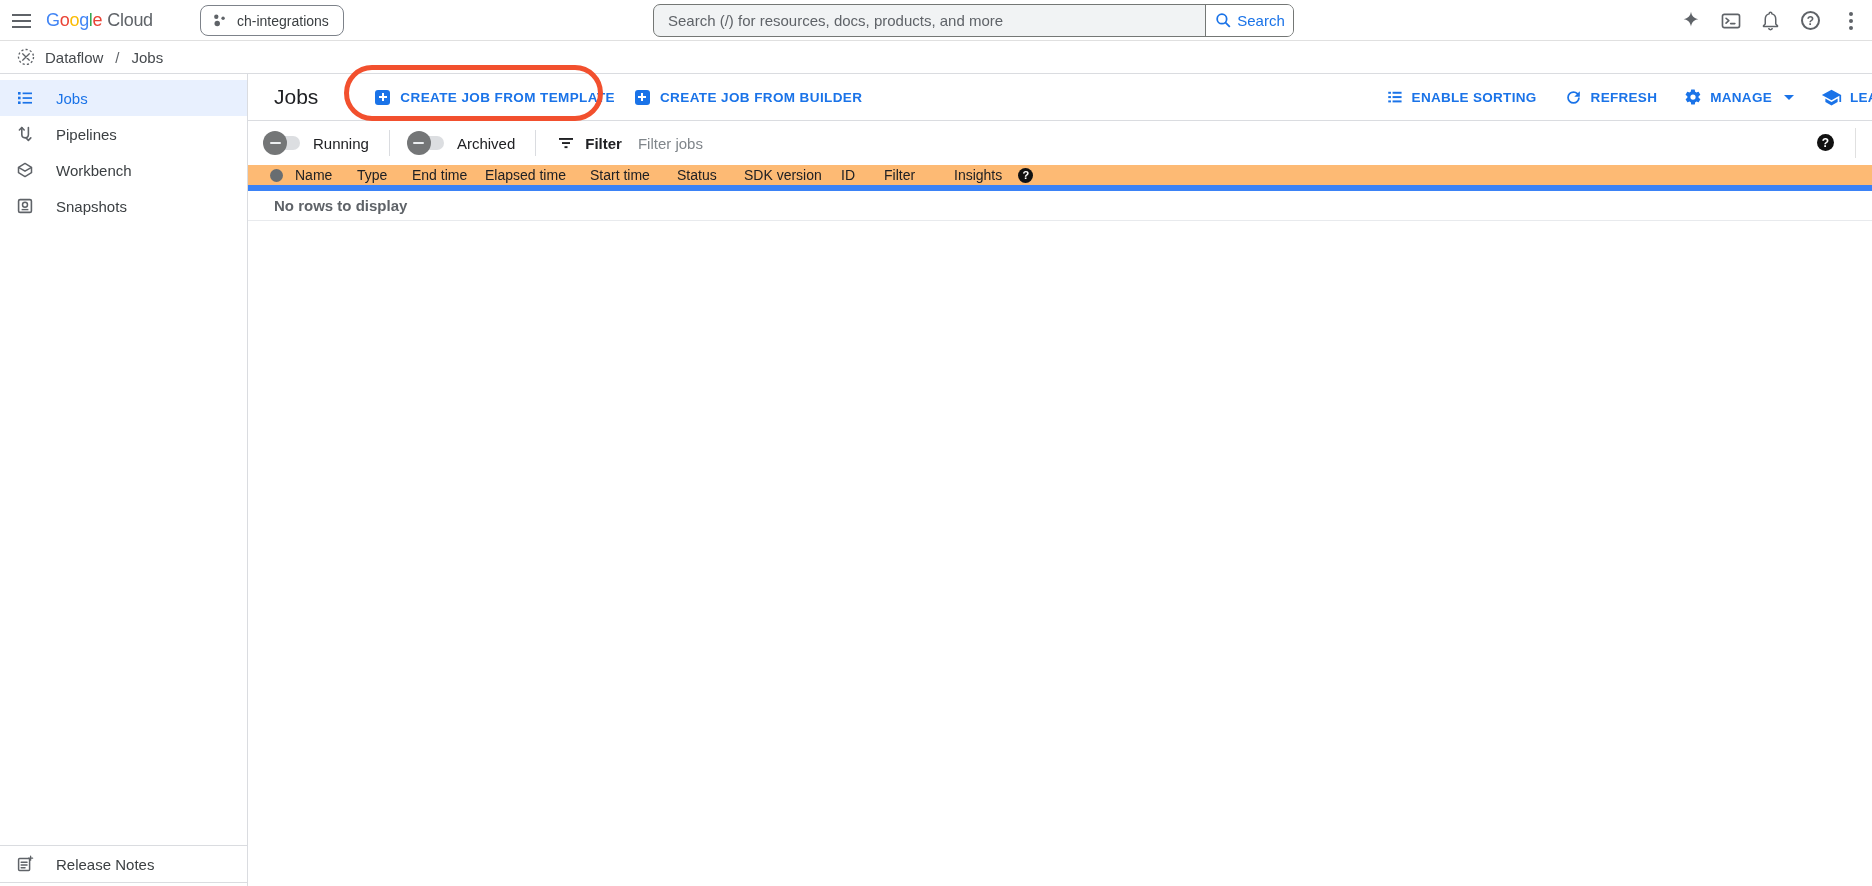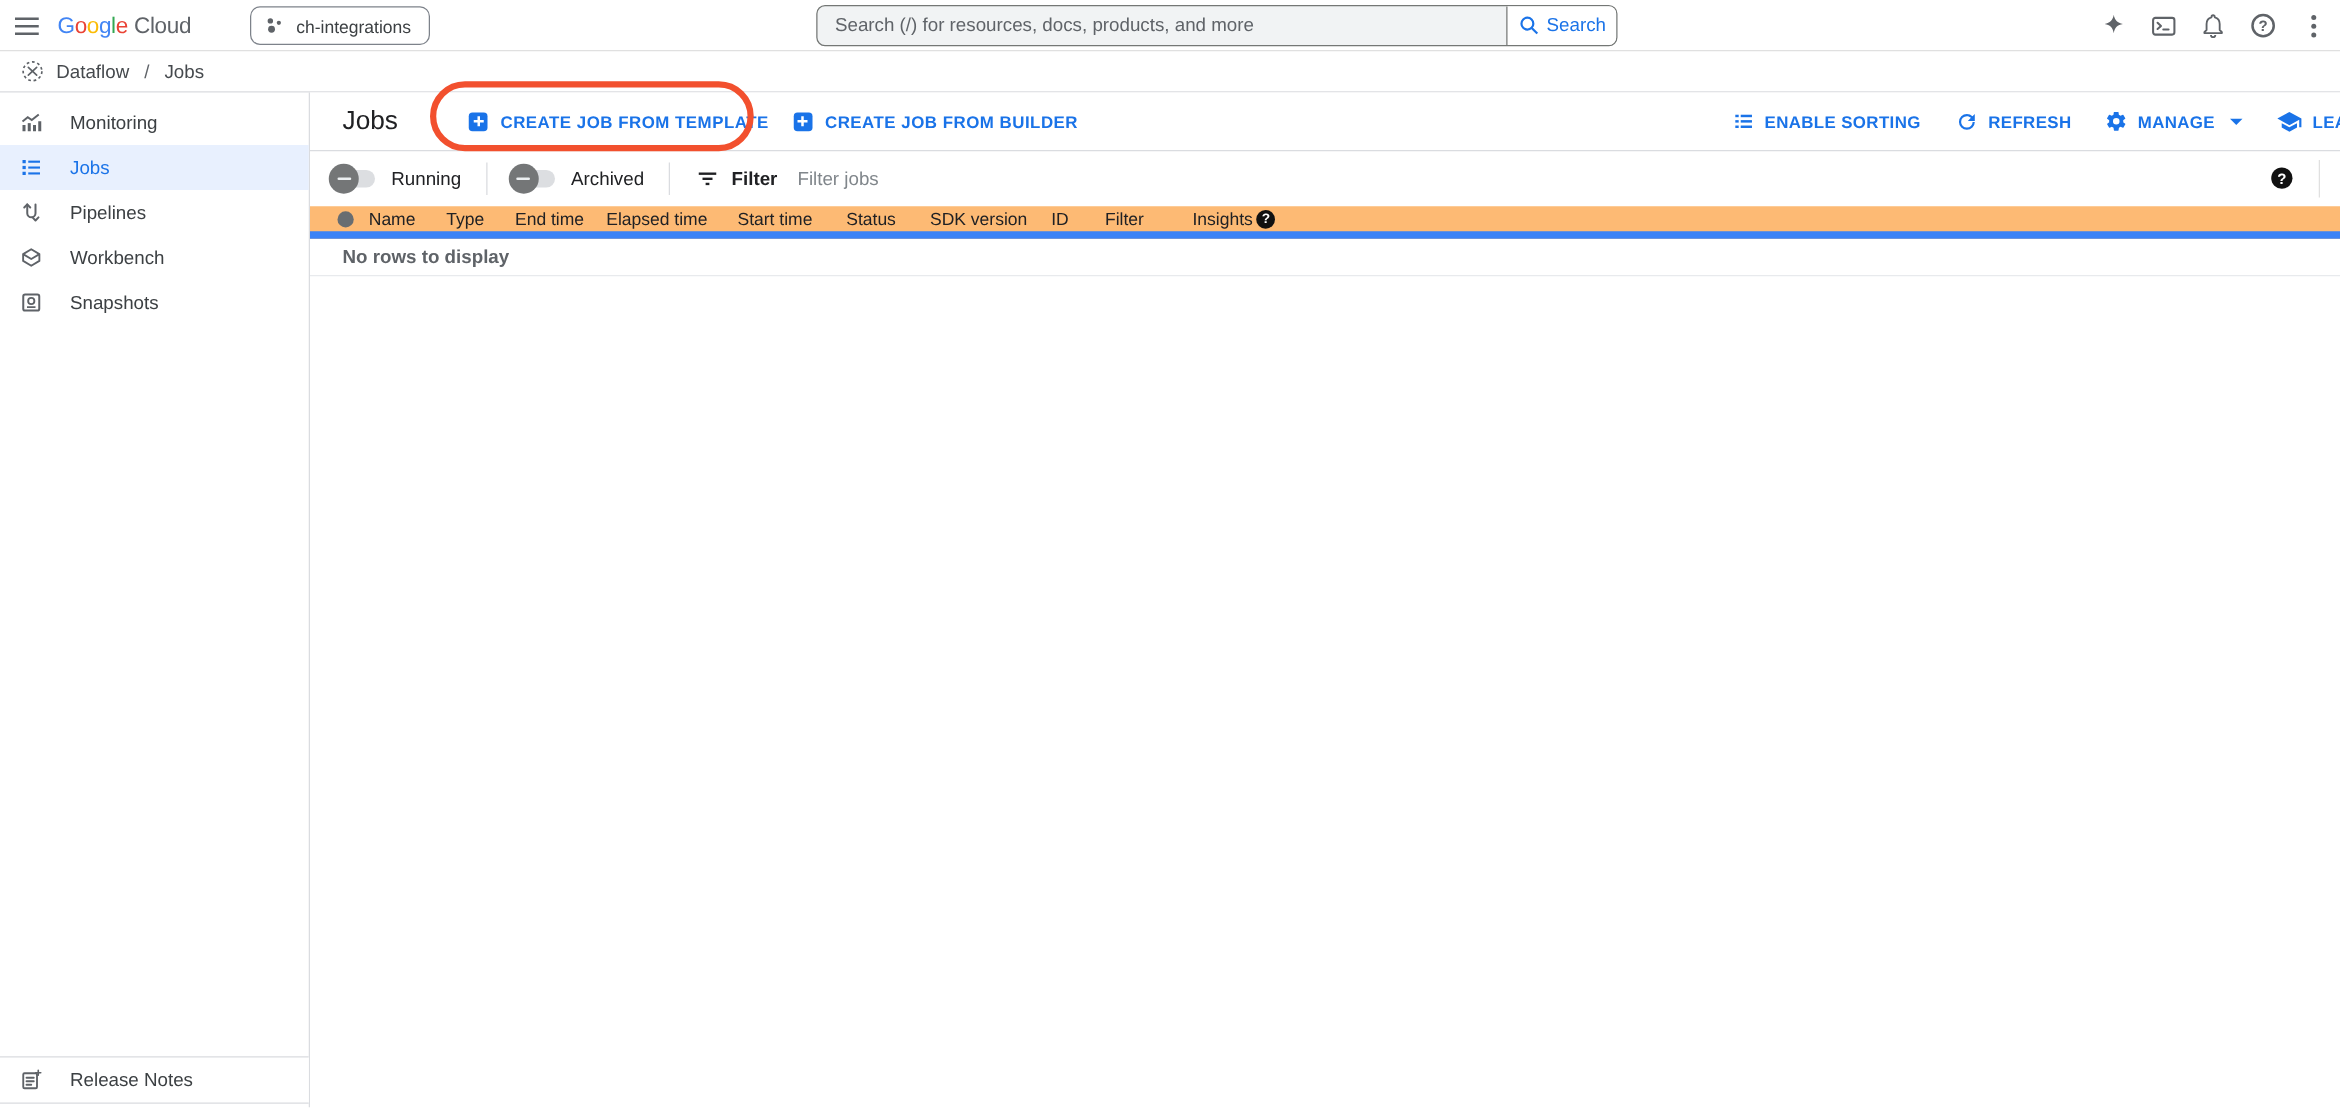--- a/index.html
+++ b/index.html
@@ -90,21 +90,21 @@
     display:flex; align-items:center; justify-content:center; font-size:12px; font-weight:700; flex:none; }
   .filter-help { position:absolute; right:38px; top:13px; cursor:pointer; }
   .filter-end-div { position:absolute; right:16px; top:7px; width:1px; height:30px; background:#e0e0e0; }
 
   .table-header { height:26px; background:#fdba74; border-bottom:6px solid #3b82f6;
     display:flex; align-items:center; padding-left:22px; font-size:14px; color:#202124; }
   .sel-dot { width:13px; height:13px; border-radius:50%; background:#686d71; margin-right:12px; flex:none; cursor:pointer; }
   .th { flex:none; }
   .th-0{width:62px}.th-1{width:55px}.th-2{width:73px}.th-3{width:105px}.th-4{width:87px}
   .th-5{width:67px}.th-6{width:97px}.th-7{width:43px}.th-8{width:70px}
-  .th-9{display:flex; align-items:center; gap:3px;}
+  .th-9{display:flex; align-items:center; gap:16px;}
   .th-9 .help-solid { width:15px; height:15px; font-size:11px; }
   .empty-row { height:30px; border-bottom:1px solid #e8eaed; display:flex; align-items:center;
     padding-left:26px; font-size:15px; color:#5f6368;font-weight:bold; }
 </style>
 </head>
 <body>
 
 <header class="topbar">
   <div class="hamburger">
       <span></span>
@@ -186,32 +186,20 @@
       </svg>
   </span>
   <span>Dataflow</span>
   <span class="crumb-sep">/</span>
   <span>Jobs</span>
 </nav>
 
 <div class="app">
 
   <aside class="sidebar">
-    <div class="side-item">
-      <span class="sicon">
-        <svg width="20" height="20" viewBox="0 0 20 20">
-            <rect x="3" y="12" width="2.4" height="5" fill="currentColor"></rect>
-            <rect x="7.2" y="10.5" width="2.4" height="6.5" fill="currentColor"></rect>
-            <rect x="11.4" y="12" width="2.4" height="5" fill="currentColor"></rect>
-            <rect x="15.6" y="9" width="2.4" height="8" fill="currentColor"></rect>
-            <path d="M3 9.2l4.2-3.4 3.2 2.2 5.6-4.4" fill="none" stroke="currentColor" stroke-width="1.6"></path>
-          </svg>
-      </span>
-      <span>Monitoring</span>
-    </div>
     <div class="side-item selected">
       <span class="sicon">
         <svg width="20" height="20" viewBox="0 0 20 20" fill="currentColor">
             <rect x="3" y="4" width="2.6" height="2.6"></rect>
             <rect x="7.6" y="4.5" width="9.4" height="1.7"></rect>
             <rect x="3" y="8.7" width="2.6" height="2.6"></rect>
             <rect x="7.6" y="9.2" width="9.4" height="1.7"></rect>
             <rect x="3" y="13.4" width="2.6" height="2.6"></rect>
             <rect x="7.6" y="13.9" width="9.4" height="1.7"></rect>
           </svg>

